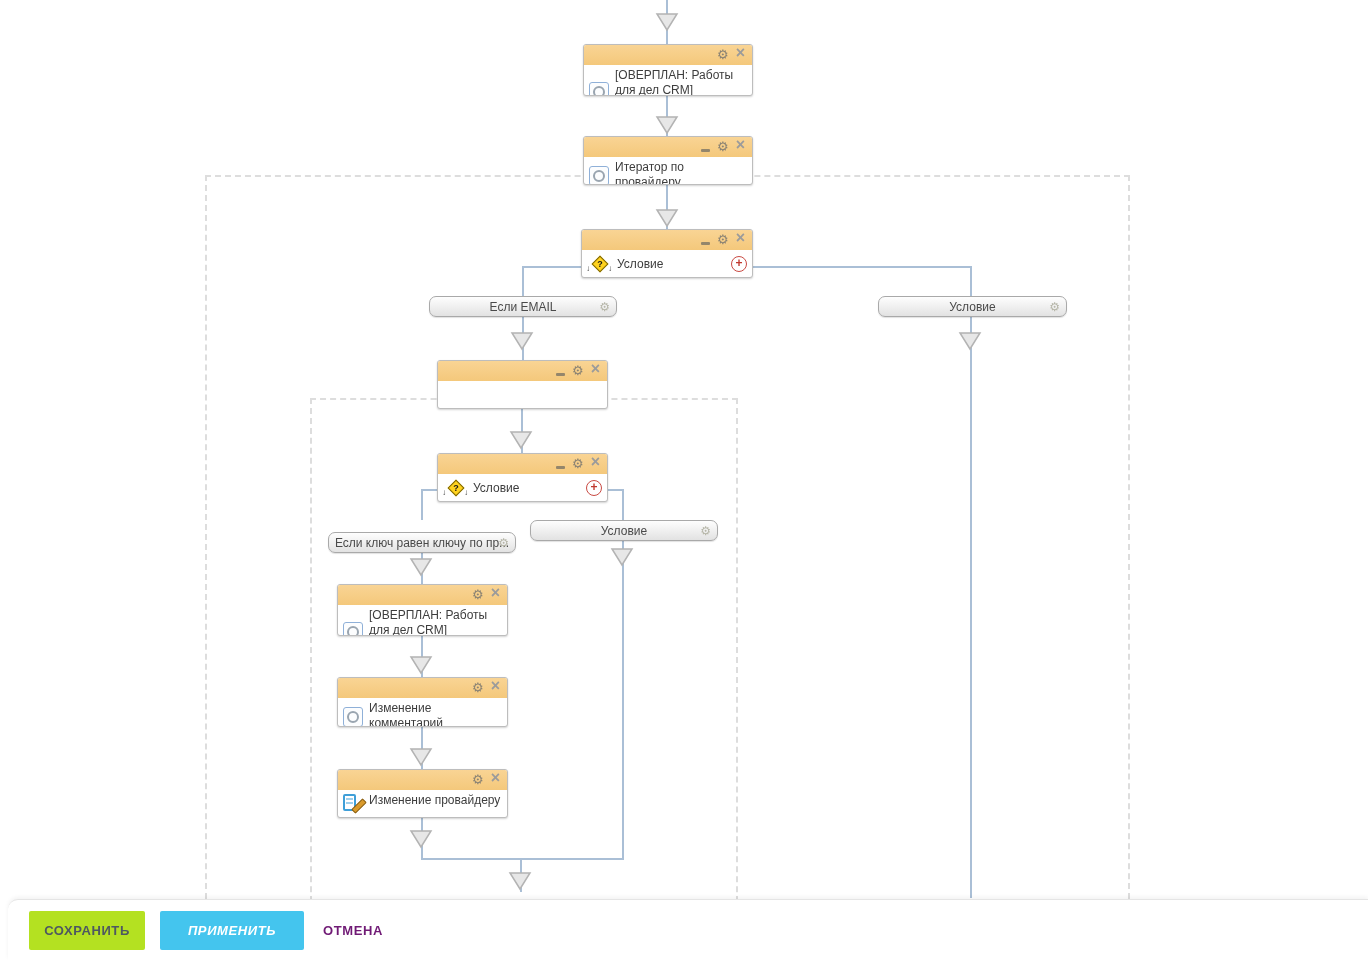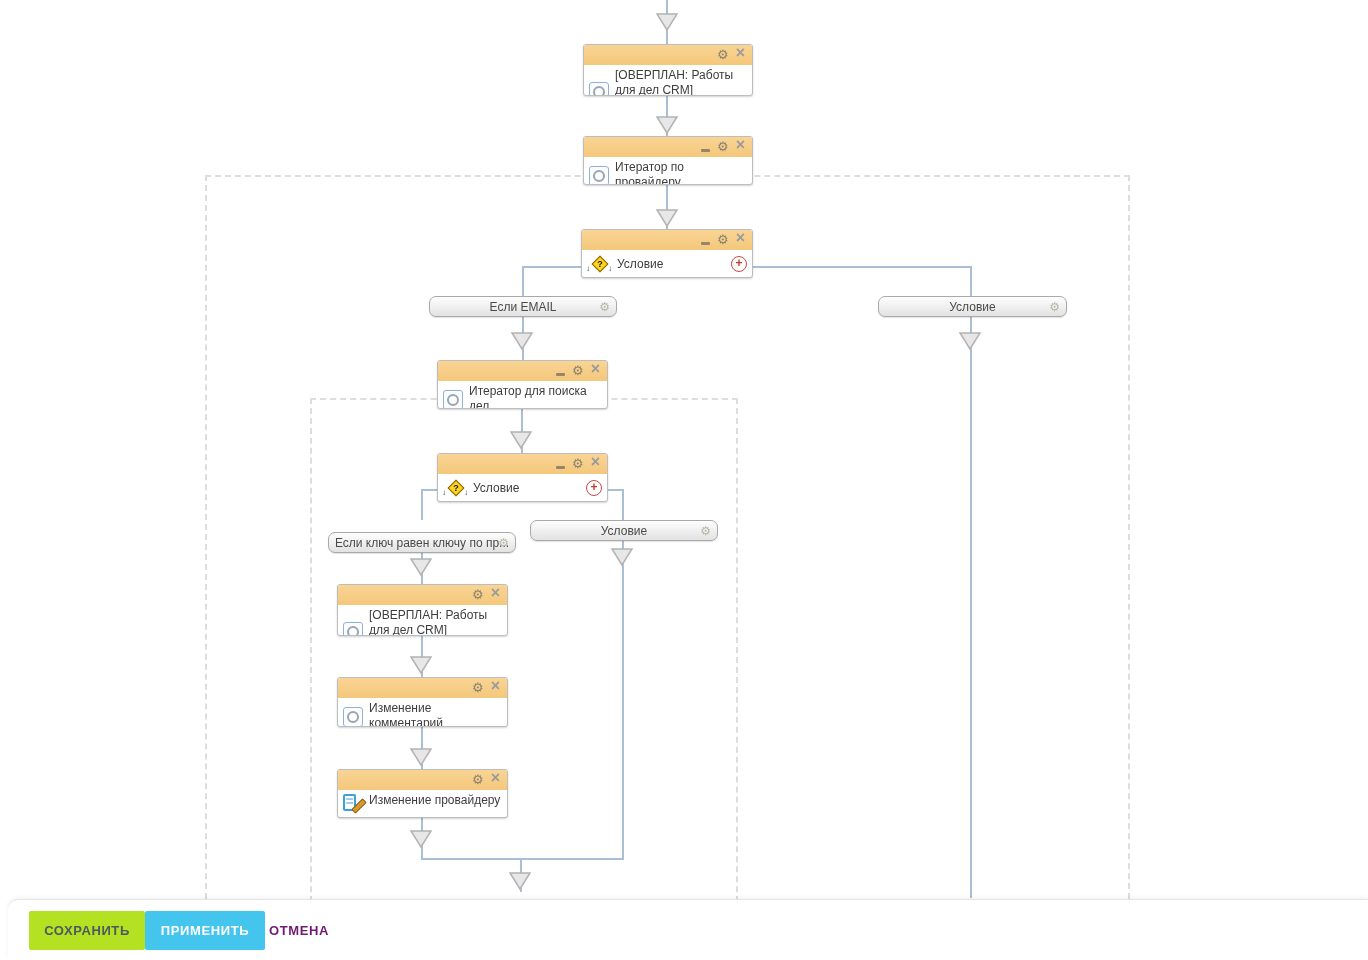--- a/index.html
+++ b/index.html
@@ -61,25 +61,25 @@
 
   
   .branch{position:absolute;box-sizing:border-box;height:21px;border:1px solid #a9a9a9;border-radius:7px;
           background:linear-gradient(#fefefe,#e2e2e2);box-shadow:0 1px 1px rgba(0,0,0,.12);
           display:flex;align-items:center;justify-content:center;font-size:12px;color:#4a4a4a;cursor:pointer;}
   .branch .bgear{position:absolute;right:6px;top:3px;font-size:12px;color:#b6b6a8;}
 
   
   #footer{position:absolute;left:8px;right:0;top:899px;height:61px;background:#ffffff;
           border-top:1px solid #e5e5e5;border-radius:10px 0 0 0;box-shadow:0 -2px 4px rgba(0,0,0,.05);
-          display:flex;align-items:center;padding-left:21px;box-sizing:border-box;}
+          display:flex;align-items:center;padding-left:21px;gap:15px;box-sizing:border-box;}
   .btn{height:39px;border:none;border-radius:2px;font-family:"Liberation Sans",sans-serif;
        font-size:13px;font-weight:bold;letter-spacing:.6px;cursor:pointer;}
   .btn-save{width:116px;background:#b4e121;color:#4e5861;}
-  .btn-apply{width:120px;background:#44c5ee;color:#ffffff;}
+  .btn-apply{width:144px;background:#44c5ee;color:#ffffff;font-style:italic;}
   .btn-cancel{background:transparent;color:#701a75;padding:0 4px;}
 </style>
 </head>
 <body>
 
 <div id="stage">
 
   <div class="dashed" style="left:205px;top:175px;width:921px;height:750px;"></div>
   <div class="dashed" style="left:310px;top:398px;width:424px;height:530px;"></div>
 
@@ -220,26 +220,20 @@
     <span>Условие</span>
     <span class="bgear">⚙</span>
   </div>
 
   <div class="node" style="left:437px;top:360px;width:171px;height:49px;">
     <div class="nhead">
       <span class="hicon min-bar"></span>
       <span class="hicon gear">⚙</span>
       <span class="hicon xmark">×</span>
     </div>
-    <div class="nbody">
-      <span class="sq-icon">
-          <i></i>
-        </span>
-      <span>Итератор для поиска дел</span>
-    </div>
   </div>
 
   <div class="node" style="left:437px;top:453px;width:171px;height:49px;">
     <div class="nhead">
       <span class="hicon min-bar"></span>
       <span class="hicon gear">⚙</span>
       <span class="hicon xmark">×</span>
     </div>
     <div class="nbody center">
       <span class="cond-icon">

